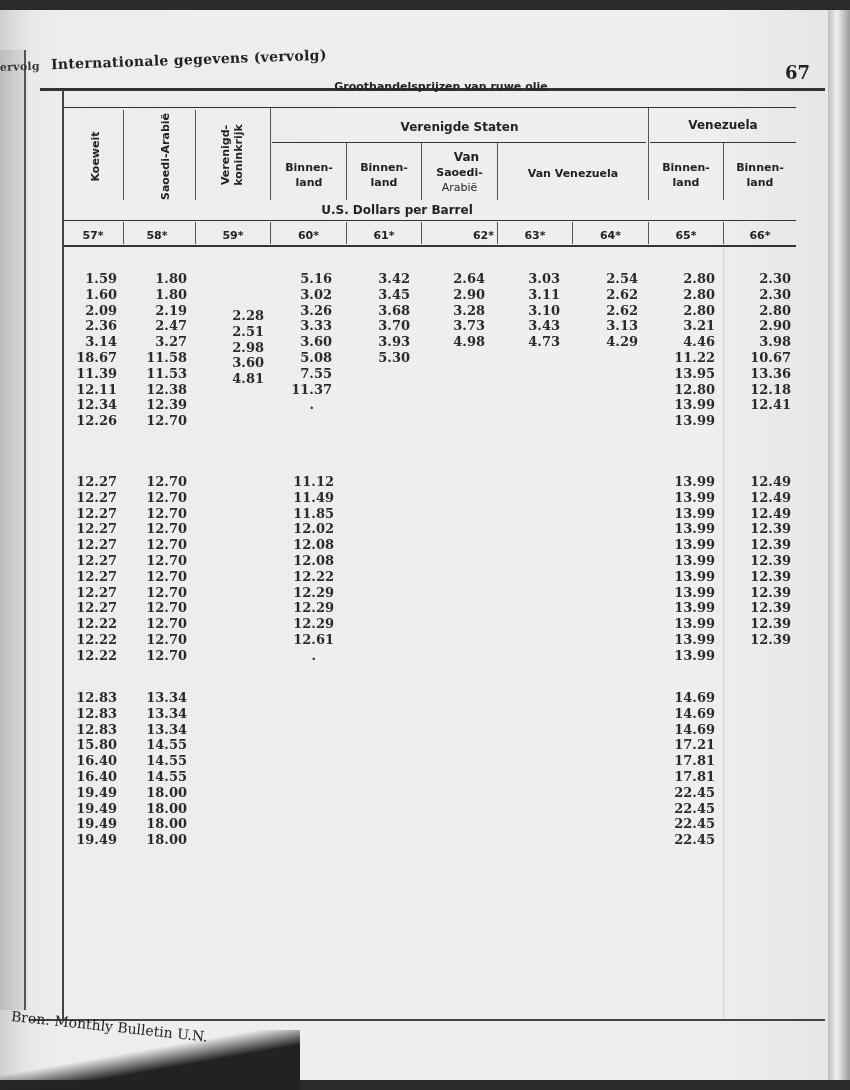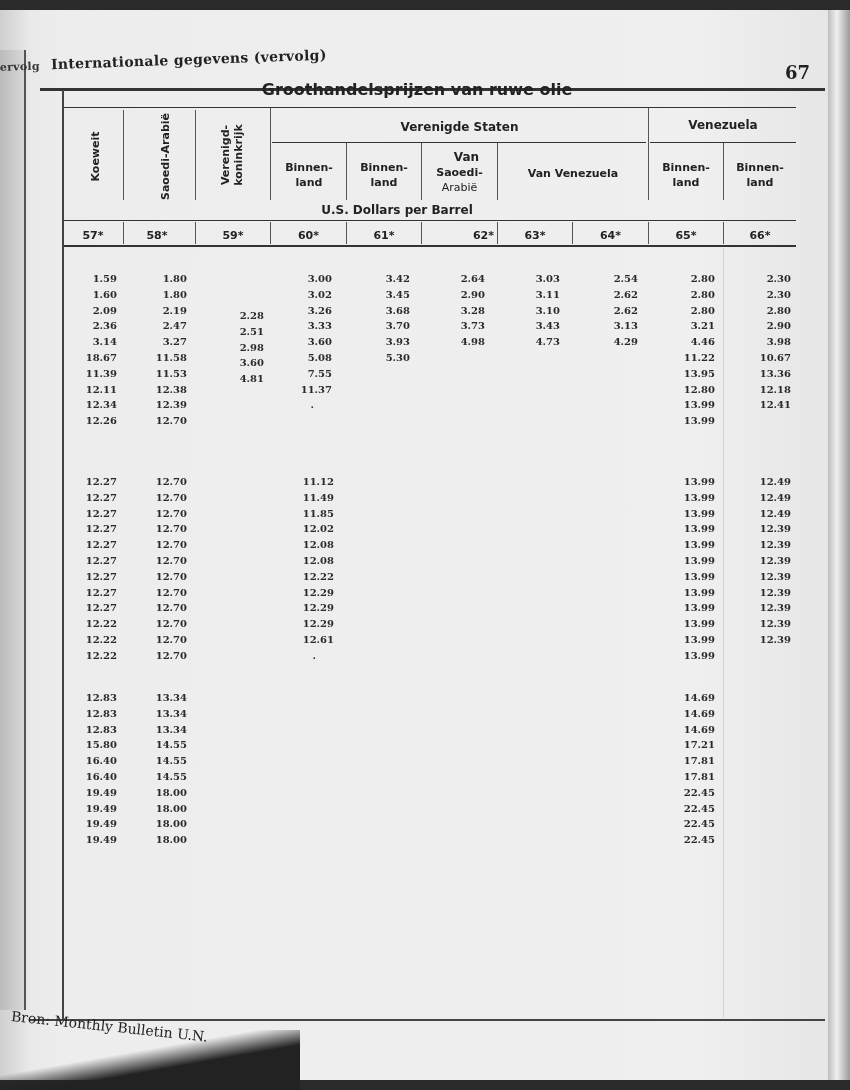--- a/index.html
+++ b/index.html
@@ -43,37 +43,37 @@
   }
   .frame-left {
     position: absolute; left: 62px; top: 90px; width: 2px; height: 930px; background: #444;
   }
   .source {
     position: absolute; left: 12px; top: 1008px; font-size: 14px; color: #222;
     transform: rotate(6deg); transform-origin: left top;
   }
   .hdr { font-family: "DejaVu Sans", sans-serif; color: #222; }
   .title {
-    position: absolute; left: 52px; top: 80px; width: 730px; text-align: center;
-    font-size: 16px; font-weight: bold;
+    position: absolute; left: 76px; top: 80px; width: 730px; text-align: center;
+    font-size: 11px; font-weight: bold;
   }
   .hline { position: absolute; height: 1px; background: #333; }
   .vline { position: absolute; width: 1px; background: #555; }
   .vtext {
     position: absolute; font-size: 11px; font-weight: bold; white-space: nowrap;
     transform: rotate(-90deg); transform-origin: center center; text-align: center;
   }
   .group-label { position: absolute; font-size: 12px; font-weight: bold; text-align: center; }
   .sub-label {
     position: absolute; font-size: 11px; font-weight: bold; text-align: center; line-height: 15px;
   }
   .unit-label { position: absolute; font-size: 12px; font-weight: bold; text-align: center; }
   .colnum { position: absolute; top: 229px; font-size: 11px; font-weight: bold; text-align: center; }
   .col {
-    position: absolute; font-family: "DejaVu Serif", serif; font-size: 10px; font-weight: bold;
+    position: absolute; font-family: "DejaVu Serif", serif; font-size: 13px; font-weight: bold;
     color: #2a2a2a; text-align: right; line-height: 15.8px;
   }
   .col div { height: 15.8px; }
 </style>
 </head>
 <body>
 
 <div class="page"></div>
 <div class="prev-page"></div>
 <div class="right-edge"></div>
@@ -189,21 +189,21 @@
       <div>12.70</div>
     </div>
   <div class="col" style="left:200px; top:271px; width:64px;margin-top:37px;">
       <div>2.28</div>
       <div>2.51</div>
       <div>2.98</div>
       <div>3.60</div>
       <div>4.81</div>
     </div>
   <div class="col" style="left:280px; top:271px; width:52px;">
-      <div>3.00</div>
+      <div>5.16</div>
       <div>3.02</div>
       <div>3.26</div>
       <div>3.33</div>
       <div>3.60</div>
       <div>5.08</div>
       <div>7.55</div>
       <div>11.37</div>
       <div style="padding-right: 18px;">.</div>
     </div>
   <div class="col" style="left:350px; top:271px; width:60px;">

